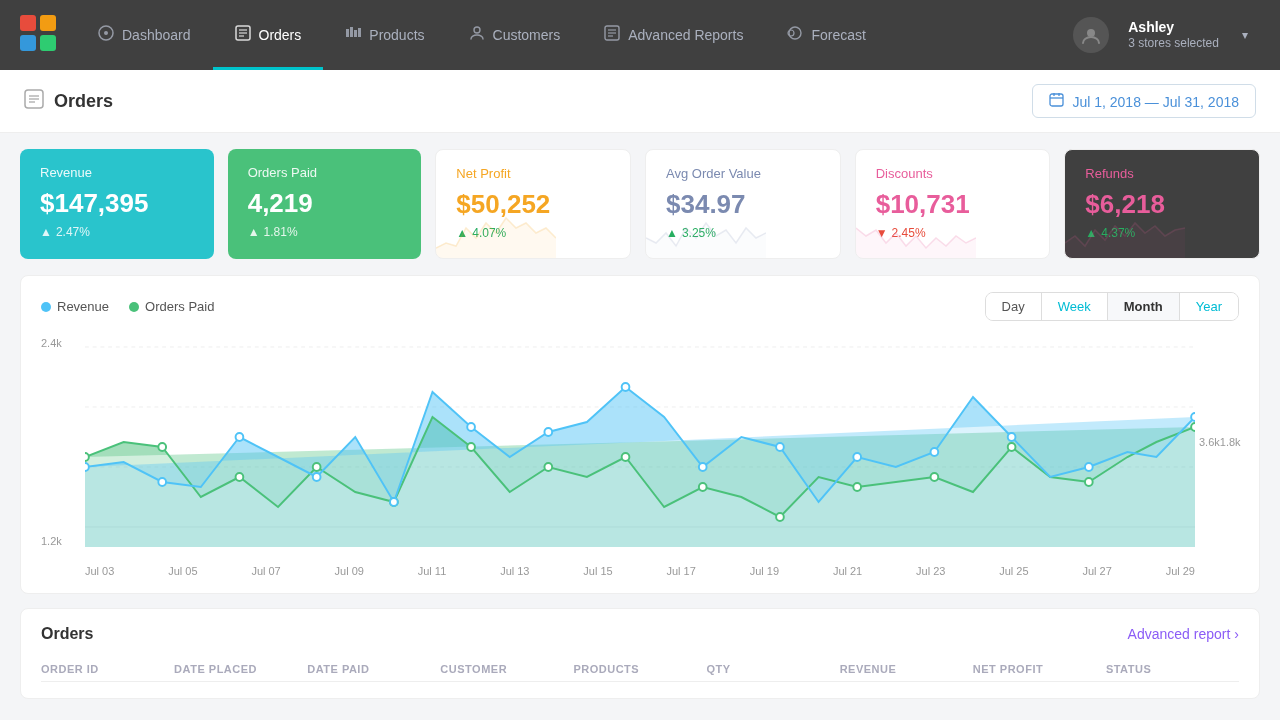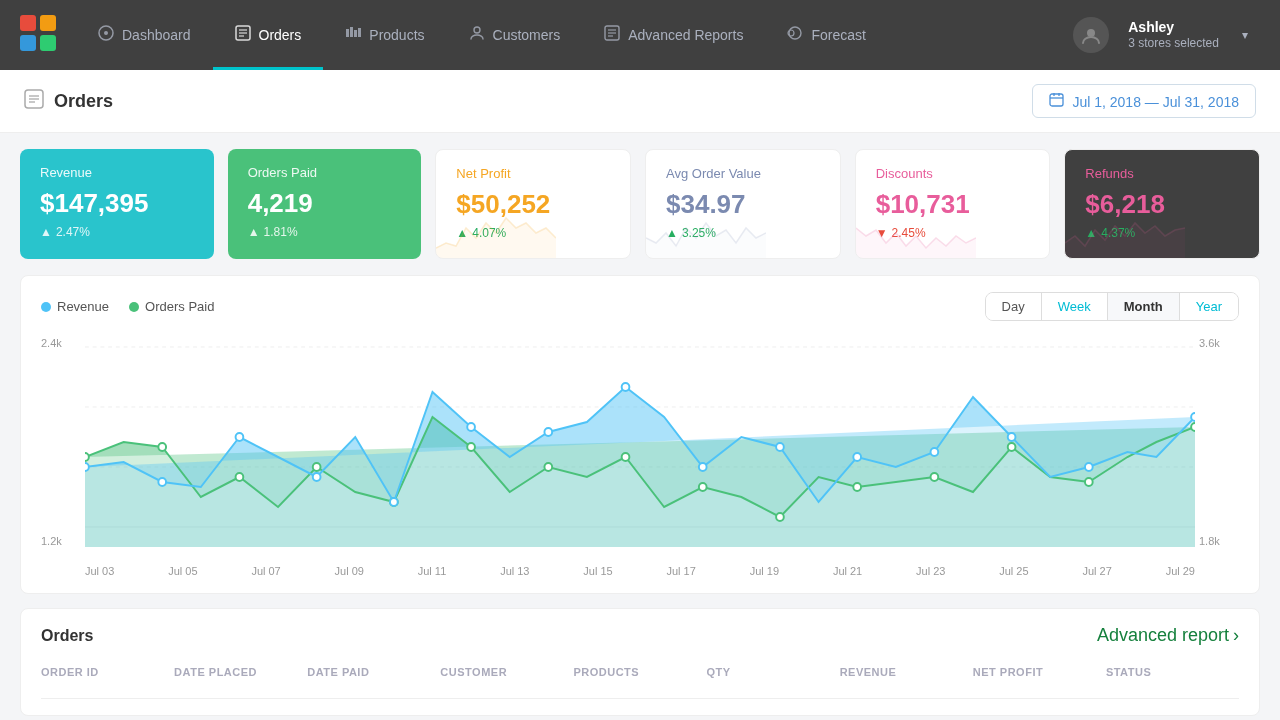--- a/index.html
+++ b/index.html
@@ -125,34 +125,34 @@
       padding: 6px 16px; font-size: 13px; cursor: pointer;
       background: #fff; color: #555; border: none;
       border-right: 1px solid #ddd;
     }
     .time-btn:last-child { border-right: none; }
     .time-btn.active { background: #f7f8fa; color: #333; font-weight: 600; }
     .time-btn.cyan { color: #00bcd4; }
 
     .chart-container { position: relative; height: 240px; }
     .chart-y-left { position: absolute; left: 0; top: 0; bottom: 30px; width: 40px; display: flex; flex-direction: column; justify-content: space-between; font-size: 11px; color: #999; }
-    .chart-y-right { position: absolute; right: 0; top: 0; bottom: 30px; width: 40px; display: flex; flex-direction: column; justify-content: space-between; align-items: flex-start; font-size: 11px; color: #999; }
+    .chart-y-right { position: absolute; right: 0; top: 0; bottom: 30px; width: 40px; display: flex; flex-direction: row; justify-content: space-between; align-items: center; font-size: 11px; color: #999; }
     .chart-area { position: absolute; left: 44px; right: 44px; top: 0; bottom: 30px; }
     .chart-svg { width: 100%; height: 100%; }
     .chart-x-labels { position: absolute; bottom: 0; left: 44px; right: 44px; display: flex; justify-content: space-between; font-size: 11px; color: #999; }
 
     
     .orders-section {
       background: #fff; margin: 14px 20px 0; border-radius: 8px;
       padding: 16px 20px; border: 1px solid #eee;
     }
     .orders-header { display: flex; align-items: center; justify-content: space-between; }
     .orders-title { font-size: 16px; font-weight: 600; color: #333; }
-    .advanced-report-link { color: #15803d; font-size: 18px; cursor: pointer; display: flex; align-items: center; gap: 4px; margin-left: 8px; }
-    .table-headers { display: flex; padding: 10px 0 20px; border-bottom: 1px solid #eee; margin-top: 10px; }
+    .advanced-report-link { color: #8b5cf6; font-size: 14px; cursor: pointer; display: flex; align-items: center; gap: 4px; margin-left: 8px; }
+    .table-headers { display: flex; padding: 10px 0 6px; border-bottom: 1px solid #eee; margin-top: 10px; }
     .th { font-size: 11px; font-weight: 600; color: #aab; text-transform: uppercase; letter-spacing: 0.5px; flex: 1; }
   </style>
 </head>
 <body>
 
 <nav class="navbar">
 
   <div>
     <svg class="nav-logo" viewBox="0 0 44 44" xmlns="http://www.w3.org/2000/svg">
       <rect x="4" y="4" width="16" height="16" rx="3" fill="#e74c3c"></rect>

